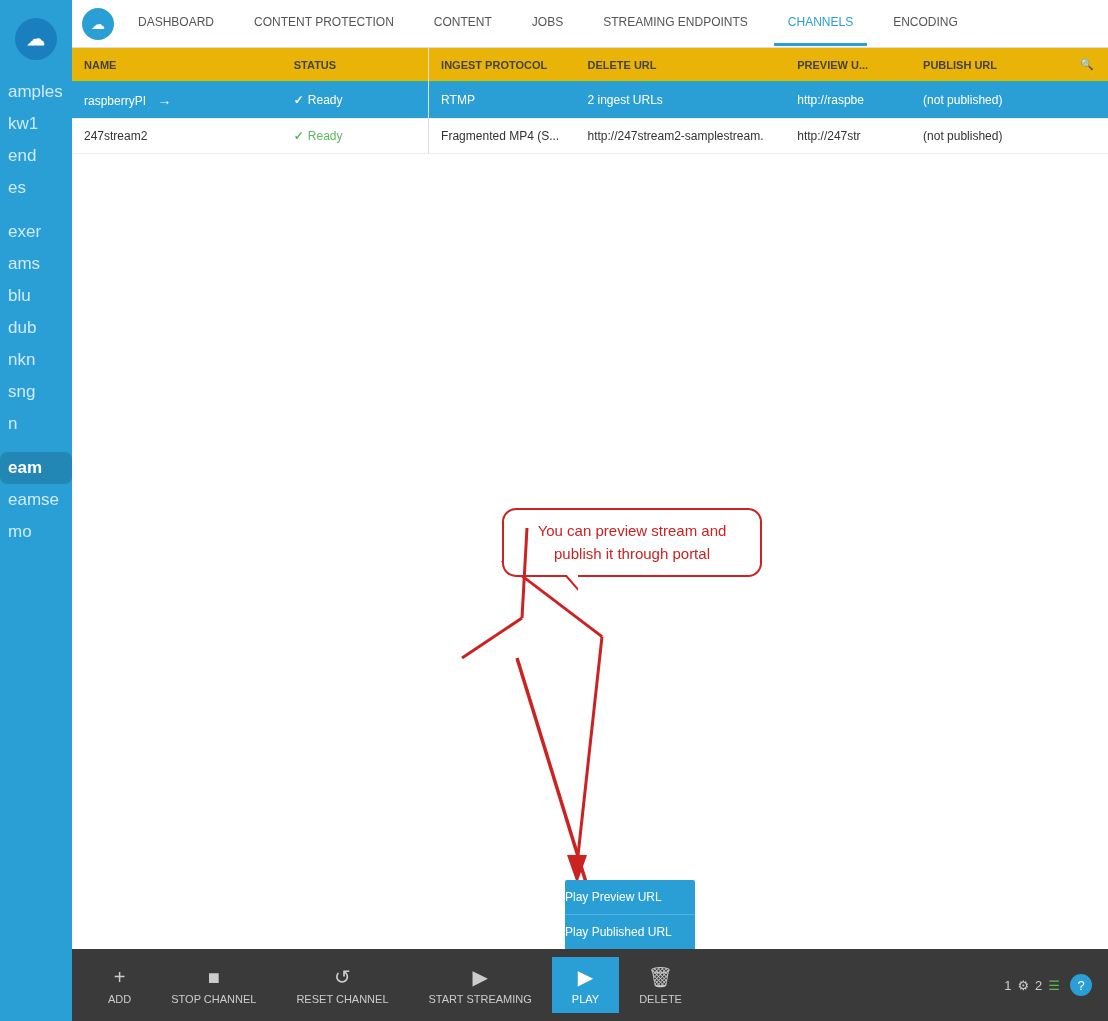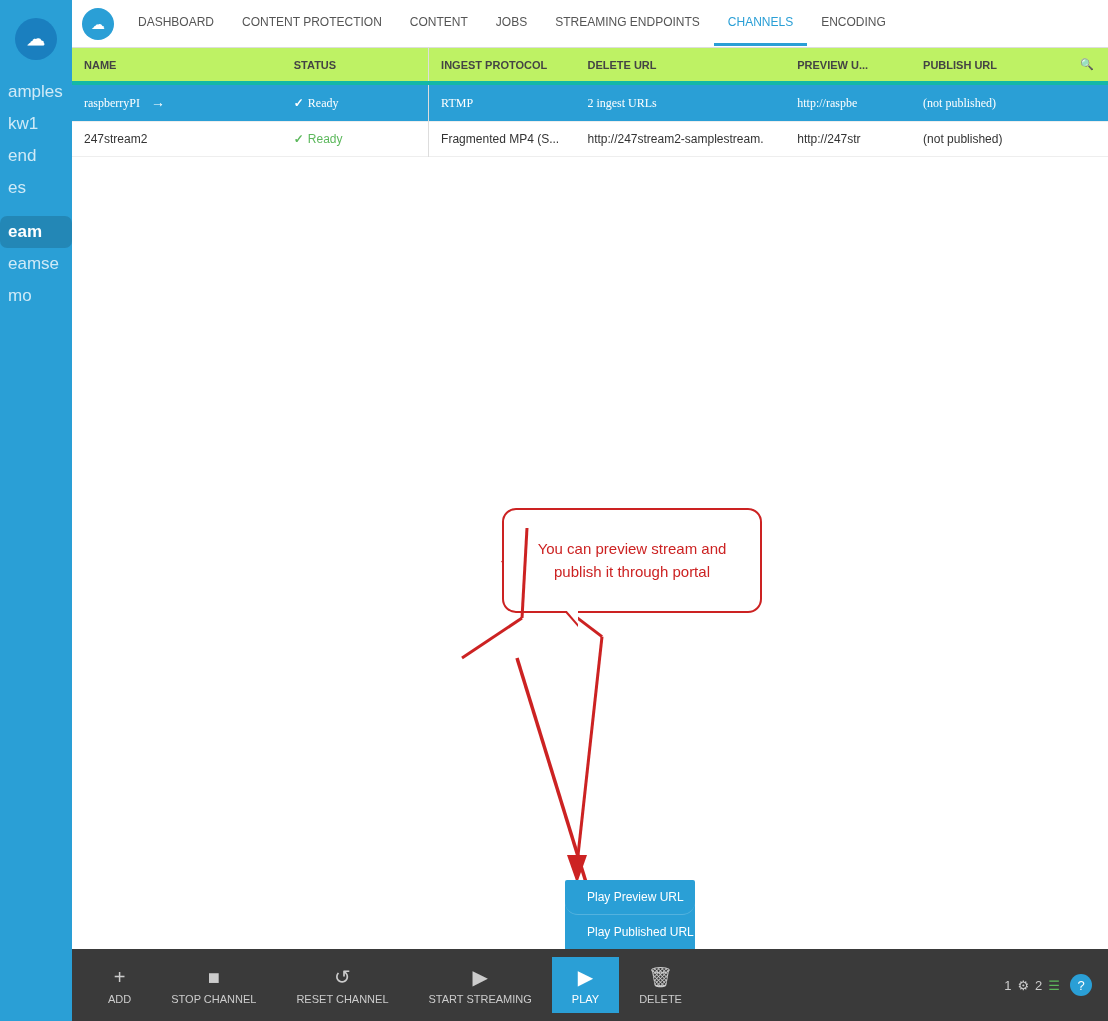--- a/index.html
+++ b/index.html
@@ -59,21 +59,21 @@
     }
     .topnav-logo {
       width: 32px; height: 32px;
       background: #2a9fd6;
       border-radius: 50%;
       margin-right: 10px;
       display: flex; align-items: center; justify-content: center;
       flex-shrink: 0;
     }
     .topnav-logo span { color: #fff; font-size: 14px; }
-    .topnav-items { display: flex; gap: 0; }
+    .topnav-items { display: flex; gap: 12px; }
     .topnav-item {
       padding: 14px 14px;
       font-size: 12px;
       color: #555;
       cursor: pointer;
       white-space: nowrap;
       border-bottom: 3px solid transparent;
     }
     .topnav-item.active { color: #2a9fd6; border-bottom: 3px solid #2a9fd6; font-weight: 400; }
 
@@ -89,33 +89,33 @@
       width: 100%;
       overflow-x: hidden;
     }
 
     .data-table {
       width: 100%;
       border-collapse: collapse;
       font-size: 12px;
     }
     .data-table thead tr {
-      background: #bef264;
-      border-bottom: 4px solid #14b8a6;
+      background: #eab308;
+      border-bottom: 1px solid #14b8a6;
     }
     .data-table thead th {
       text-align: left;
       padding: 10px 12px;
       font-size: 11px;
       font-weight: 600;
       color: #444;
       white-space: nowrap;
     }
     .data-table tbody tr { border-bottom: 1px solid #eee; }
-    .data-table tbody tr.selected { background: #2a9fd6; color: #fff; font-family: Liberation Serif, serif; }
+    .data-table tbody tr.selected { background: #2a9fd6; color: #fff; }
     .data-table tbody tr.selected td { color: #fff; }
     .data-table tbody td { padding: 10px 12px; color: #333; font-size: 12px; }
     .data-table tbody tr.selected td.status-cell span { color: #fff; }
 
     .status-ready { color: #5cb85c; font-weight: 500; display: flex; align-items: center; gap: 4px; }
     .status-ready::before { content: '✓'; font-weight: bold; }
     .selected .status-ready { color: #fff; }
     .selected .status-ready::before { content: '✓'; }
 
     .arrow-icon { color: #fff; margin-left: 8px; font-size: 14px; }
@@ -163,27 +163,26 @@
       position: absolute;
       bottom: 72px;
       left: 565px;
       background: #2a9fd6;
       z-index: 100;
       width: 130px;
       border-radius: 2px 2px 0 0;
       overflow: hidden;
     }
     .play-dropdown-item {
-      padding: 10px 22px;
+      padding: 10px 0;
       font-size: 12px;
       color: #fff;
       cursor: pointer;
       border-bottom: 1px solid rgba(255,255,255,0.2);
       white-space: nowrap;
-      border-radius: 13px;
     }
     .play-dropdown-item:last-child { border-bottom: none; }
 
     
     .annotation-overlay {
       position: absolute;
       top: 0; left: 0;
       width: 100%;
       height: 100%;
       pointer-events: none;
@@ -205,20 +204,29 @@
 <body>
 
 <div class="sidebar">
   <div class="sidebar-logo">
     <span>☁</span>
   </div>
   <div class="sidebar-item">amples</div>
   <div class="sidebar-item">kw1</div>
   <div class="sidebar-item">end</div>
   <div class="sidebar-item">es</div>
+  <div class="sidebar-section">
+    <div class="sidebar-item">exer</div>
+    <div class="sidebar-item">ams</div>
+    <div class="sidebar-item">blu</div>
+    <div class="sidebar-item">dub</div>
+    <div class="sidebar-item">nkn</div>
+    <div class="sidebar-item">sng</div>
+    <div class="sidebar-item">n</div>
+  </div>
   <div class="sidebar-section">
     <div class="sidebar-item active">eam</div>
     <div class="sidebar-item">eamse</div>
     <div class="sidebar-item">mo</div>
   </div>
 </div>
 
 <div class="main">
 
   <div class="topnav">
@@ -289,21 +297,21 @@
 
       <line x1="530" y1="620" x2="505" y2="860" stroke="#cc2222" stroke-width="3"></line>
       <polygon points="505,880 495,850 515,850" fill="#cc2222"></polygon>
     </svg>
 
     <div style="position:absolute; top:460px; left:430px; pointer-events:none;">
       <div style="
         background:#fff;
         border: 2px solid #cc2222;
         border-radius: 14px;
-        padding: 28px 22px;
+        padding: 10px 22px;
         width: 260px;
         text-align: center;
         font-size: 15px;
         color: #cc2222;
         line-height: 1.5;
         position: relative;
       ">
         <span>You can preview stream and publish it through portal</span>
         
         <div style="

